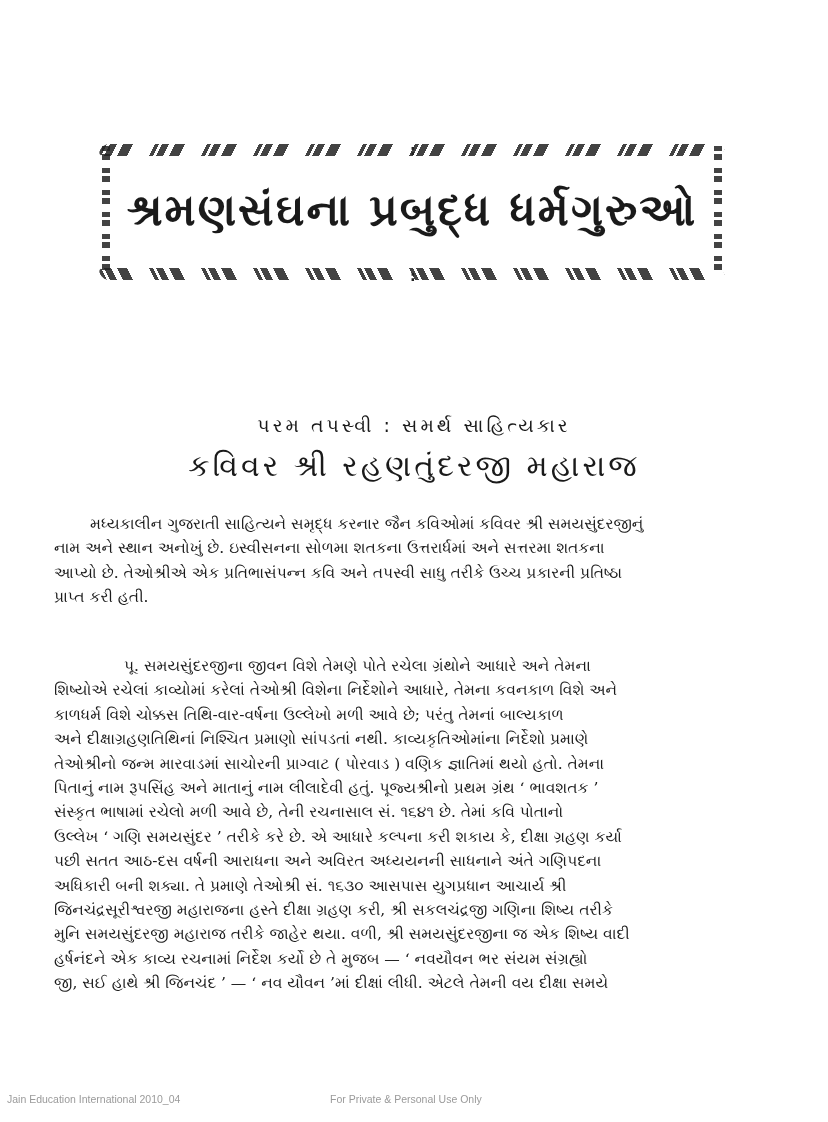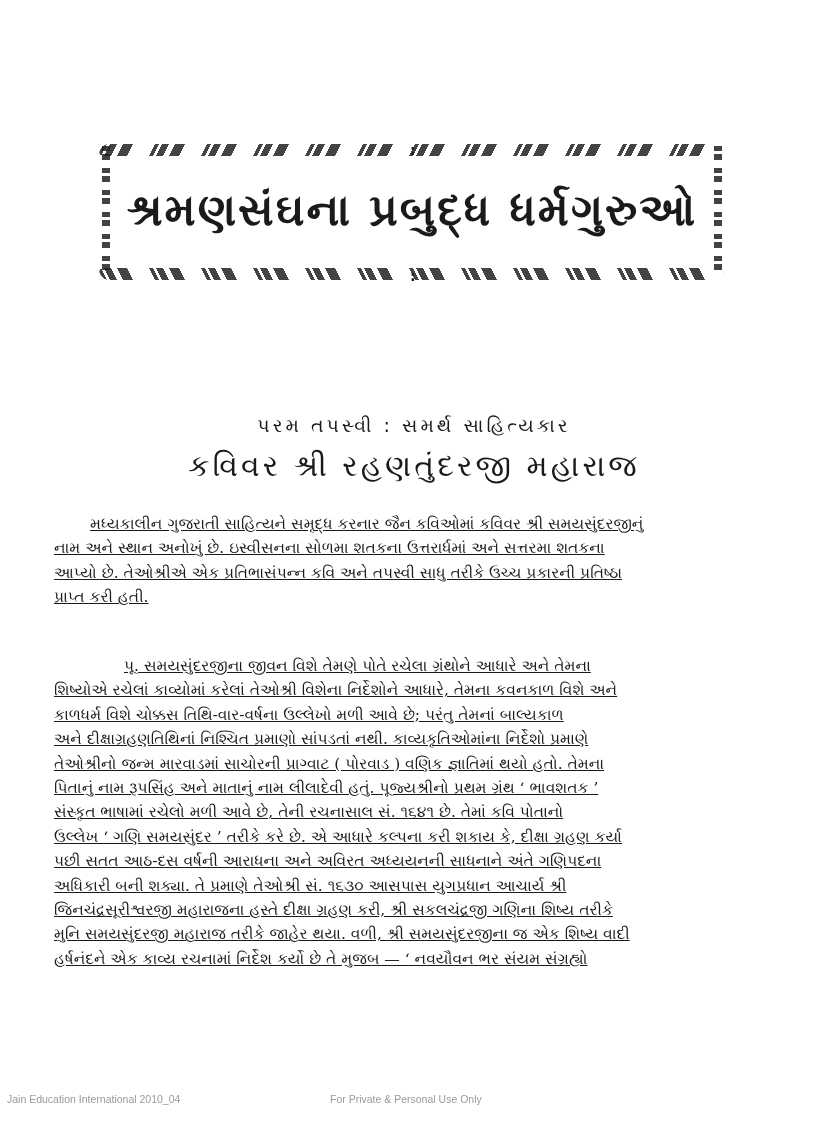--- a/index.html
+++ b/index.html
@@ -46,21 +46,20 @@
     }
     .heading {
       position: absolute; left: 0; right: 0; top: 448px; text-align: center;
       font-size: 30px; letter-spacing: 3px;
     }
 
     .body-text {
       position: absolute; left: 54px; width: 718px;
       font-size: 15.5px; line-height: 24.4px; text-align: justify;
       font-family: "DejaVu Serif", serif;
-      text-decoration: underline;
     }
     .para1 { top: 512px; }
     .para2 { top: 654px; }
     .line { display: block; white-space: nowrap; overflow: hidden; }
     .line.first { text-indent: 36px; }
     .para2 .line.first { text-indent: 70px; }
 
     .footer {
       position: absolute; left: 0; right: 0; top: 1093px; height: 18px;
       font-family: "Liberation Sans", sans-serif; font-size: 10.5px; color: #9a9a9a;
@@ -102,20 +101,21 @@
     <span class="line">અને દીક્ષાગ્રહણતિથિનાં નિશ્ચિત પ્રમાણો સાંપડતાં નથી. કાવ્યકૃતિઓમાંના નિર્દેશો પ્રમાણે</span>
     <span class="line">તેઓશ્રીનો જન્મ મારવાડમાં સાચોરની પ્રાગ્વાટ ( પોરવાડ ) વણિક જ્ઞાતિમાં થયો હતો. તેમના</span>
     <span class="line">પિતાનું નામ રૂપસિંહ અને માતાનું નામ લીલાદેવી હતું. પૂજ્યશ્રીનો પ્રથમ ગ્રંથ ‘ ભાવશતક ’</span>
     <span class="line">સંસ્કૃત ભાષામાં રચેલો મળી આવે છે, તેની રચનાસાલ સં. ૧૬૪૧ છે. તેમાં કવિ પોતાનો</span>
     <span class="line">ઉલ્લેખ ‘ ગણિ સમયસુંદર ’ તરીકે કરે છે. એ આધારે કલ્પના કરી શકાય કે, દીક્ષા ગ્રહણ કર્યા</span>
     <span class="line">પછી સતત આઠ-દસ વર્ષની આરાધના અને અવિરત અધ્યયનની સાધનાને અંતે ગણિપદના</span>
     <span class="line">અધિકારી બની શક્યા. તે પ્રમાણે તેઓશ્રી સં. ૧૬૩૦ આસપાસ યુગપ્રધાન આચાર્ય શ્રી</span>
     <span class="line">જિનચંદ્રસૂરીશ્વરજી મહારાજના હસ્તે દીક્ષા ગ્રહણ કરી, શ્રી સકલચંદ્રજી ગણિના શિષ્ય તરીકે</span>
     <span class="line">મુનિ સમયસુંદરજી મહારાજ તરીકે જાહેર થયા. વળી, શ્રી સમયસુંદરજીના જ એક શિષ્ય વાદી</span>
     <span class="line">હર્ષનંદને એક કાવ્ય રચનામાં નિર્દેશ કર્યો છે તે મુજબ — ‘ નવયૌવન ભર સંયમ સંગ્રહ્યો</span>
+    <span class="line">જી, સઈ હાથે શ્રી જિનચંદ ’ — ‘ નવ યૌવન ’માં દીક્ષાં લીધી. એટલે તેમની વય દીક્ષા સમયે</span>
   </div>
 
   <div class="footer">
     <span class="f-left">Jain Education International   2010_04</span>
     <span class="f-center">For Private &amp; Personal Use Only</span>
     <span class="f-right">www.jainelibrary.org</span>
   </div>
 
 </div>
 

